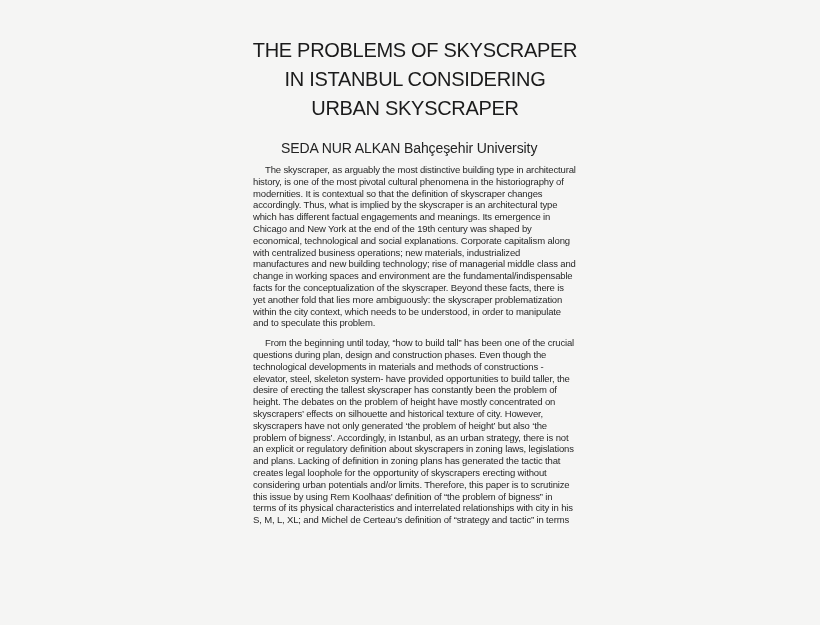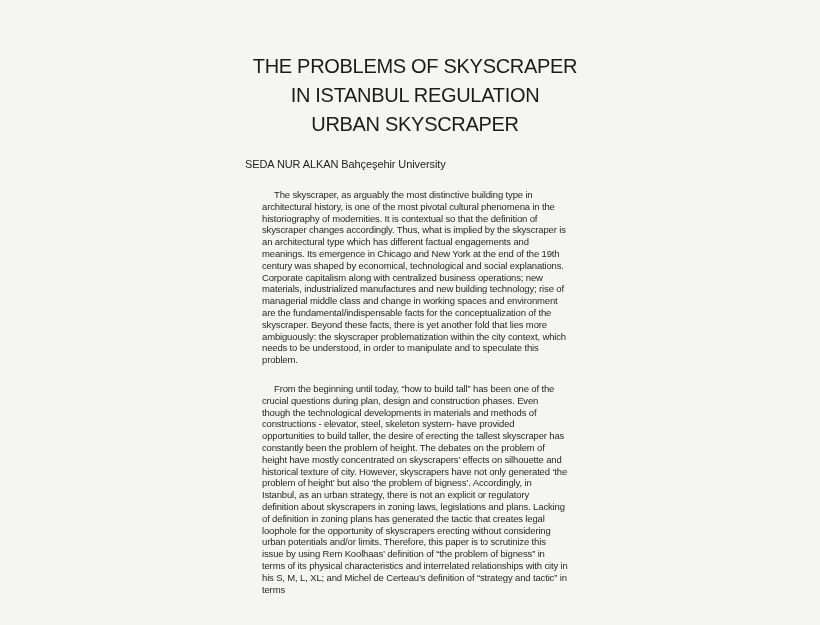--- a/index.html
+++ b/index.html
@@ -15,66 +15,67 @@
   }
   .page {
     position: relative;
     width: 820px;
     height: 625px;
     background: #f5f5f4;
   }
   .doc-column {
     position: absolute;
     left: 245px;
-    top: 16px;
+    top: 0;
     width: 340px;
     padding-top: 36px;
     color: #262626;
   }
   .paper-title {
     text-align: center;
     font-size: 20px;
     line-height: 29px;
     letter-spacing: -0.3px;
     color: #1b1b1b;
     font-weight: 400;
   }
   .authors {
     margin-top: 17px;
-    font-size: 11px;
+    font-size: 14px;
     line-height: 16px;
     letter-spacing: -0.1px;
     color: #232323;
+    margin-left: 36px;
   }
   .abstract-heading {
     margin-top: 14px;
     text-align: center;
     font-size: 9.5px;
     line-height: 12px;
     color: #262626;
   }
   .abstract-body p {
-    margin: 17px;
+    margin: 8px;
     font-size: 9.5px;
     line-height: 11.8px;
     letter-spacing: -0.15px;
     text-align: left;
     text-indent: 12px;
     color: #282828;
   }
 </style>
 </head>
 <body>
 
 <div class="page">
   <div class="doc-column">
 
     <div class="paper-title">
       <div>THE PROBLEMS OF SKYSCRAPER</div>
-      <div>IN ISTANBUL REGULATION</div>
+      <div>IN ISTANBUL CONSIDERING</div>
       <div>URBAN SKYSCRAPER</div>
     </div>
 
     <div class="authors">
       <div>SEDA NUR ALKAN Bahçeşehir University</div>
     </div>
 
 
     <div class="abstract-body">
       <p>The skyscraper, as arguably the most distinctive building type in architectural history, is one of the most pivotal cultural phenomena in the historiography of modernities. It is contextual so that the definition of skyscraper changes accordingly. Thus, what is implied by the skyscraper is an architectural type which has different factual engagements and meanings. Its emergence in Chicago and New York at the end of the 19th century was shaped by economical, technological and social explanations. Corporate capitalism along with centralized business operations; new materials, industrialized manufactures and new building technology; rise of managerial middle class and change in working spaces and environment are the fundamental/indispensable facts for the conceptualization of the skyscraper. Beyond these facts, there is yet another fold that lies more ambiguously: the skyscraper problematization within the city context, which needs to be understood, in order to manipulate and to speculate this problem.</p>

